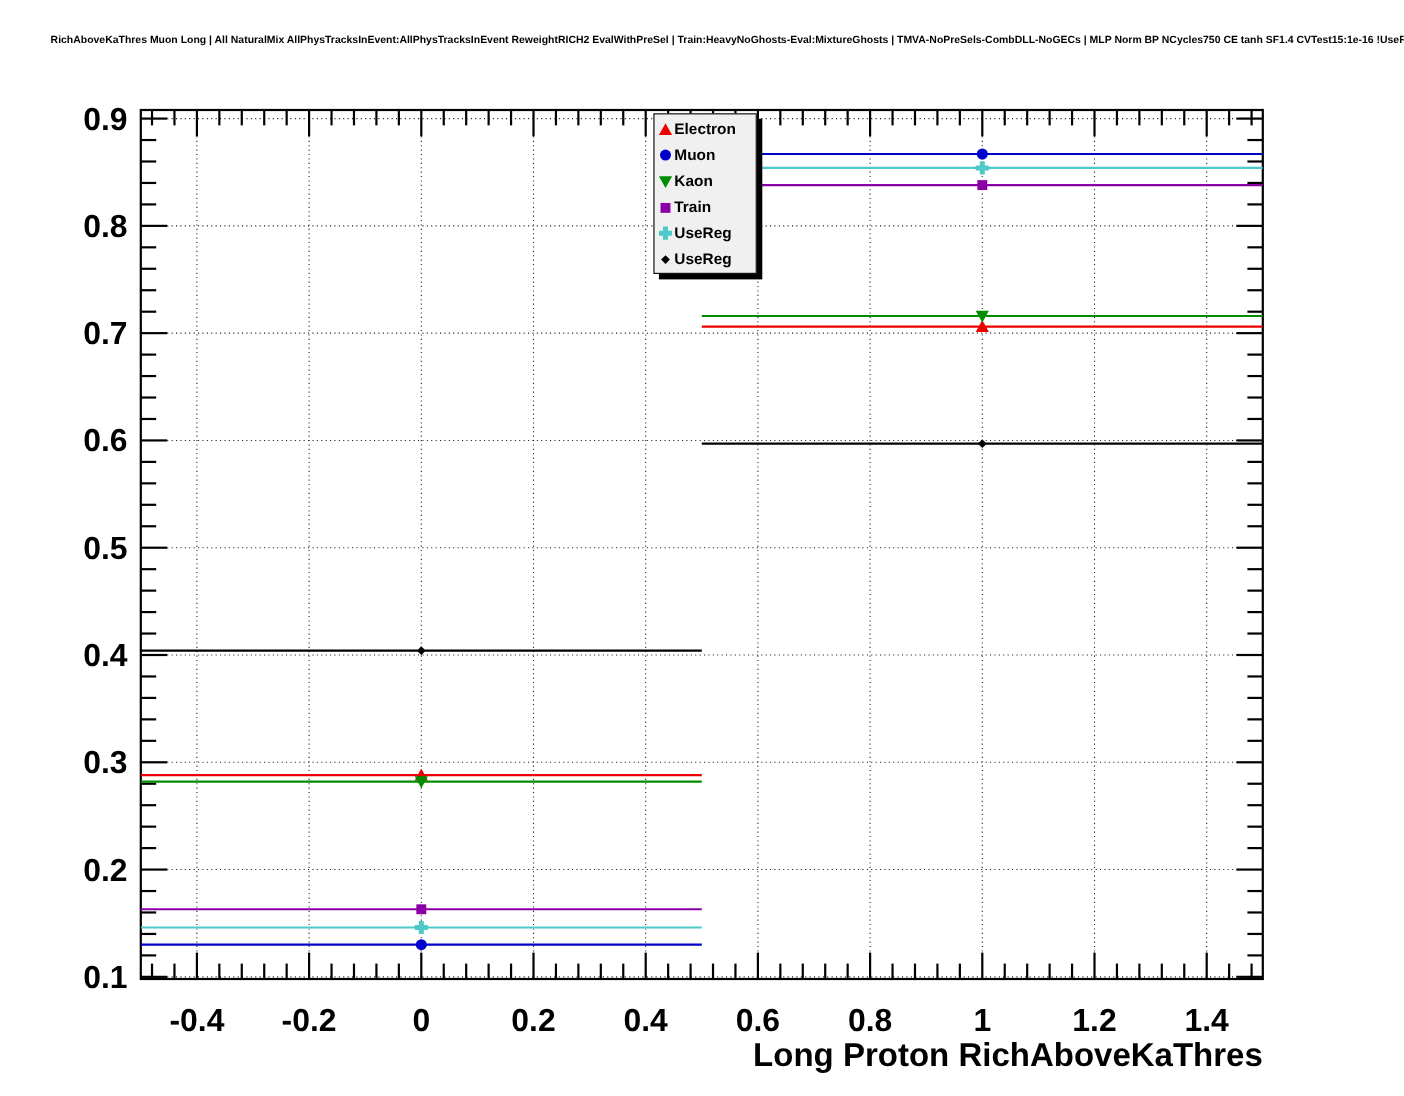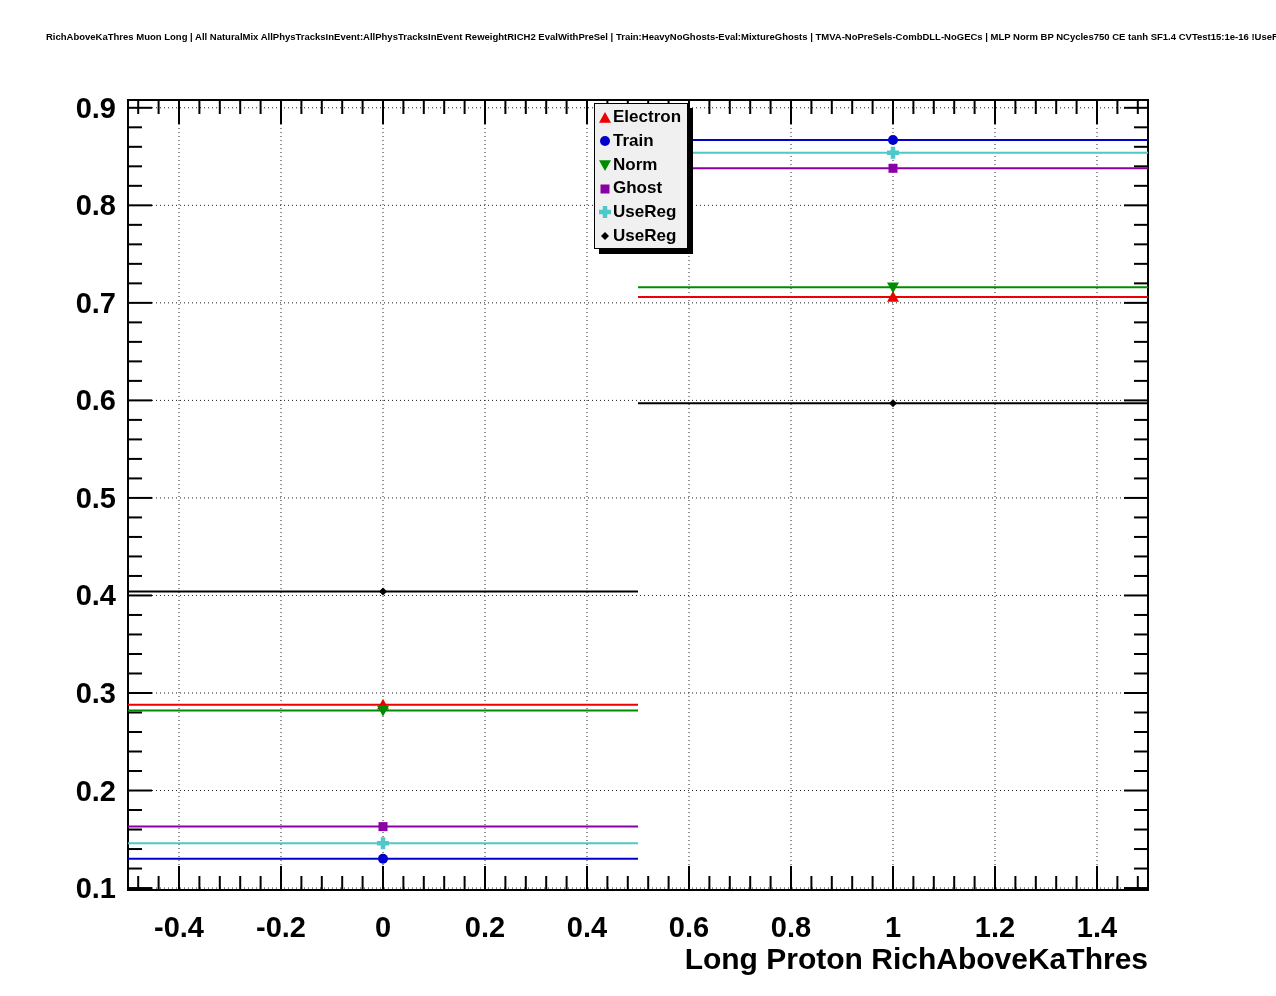--- a/index.html
+++ b/index.html
@@ -14,21 +14,21 @@
   #chart-svg{position:absolute;left:0;top:0;}
   .legend{
     position:absolute;left:594px;top:103px;width:94px;height:146px;
     background:#f0f0f0;border:1px solid #000;box-shadow:5px 5px 0 0 #000;
     display:flex;flex-direction:column;justify-content:space-around;
     box-sizing:border-box;padding:1px 0 1px 2px;z-index:5;
   }
   .lrow{display:flex;align-items:center;height:23px;}
   .lmark{flex:0 0 16px;width:16px;height:16px;}
   .llab{
-    font-size:17px;font-weight:bold;color:#000;line-height:1;white-space:nowrap;
+    font-size:14px;font-weight:bold;color:#000;line-height:1;white-space:nowrap;
   }
 </style>
 </head>
 <body>
 
 <div class="top-title">RichAboveKaThres Muon Long | All NaturalMix AllPhysTracksInEvent:AllPhysTracksInEvent ReweightRICH2 EvalWithPreSel | Train:HeavyNoGhosts-Eval:MixtureGhosts | TMVA-NoPreSels-CombDLL-NoGECs | MLP Norm BP NCycles750 CE tanh SF1.4 CVTest15:1e-16 !UseReg</div>
 
 <svg id="chart-svg" width="1276" height="996">
     <g stroke="#222" stroke-width="1" stroke-dasharray="1 3">
       <line x1="179" y1="100" x2="179" y2="890"></line>
@@ -305,33 +305,33 @@
   <div class="lrow">
     <svg class="lmark">
         <polygon points="8,3 14,13.8 2,13.8" fill="#EE0000"></polygon>
       </svg>
     <span class="llab">Electron</span>
   </div>
   <div class="lrow">
     <svg class="lmark">
         <circle cx="8" cy="9" r="5" fill="#0000CC"></circle>
       </svg>
+    <span class="llab">Muon</span>
+  </div>
+  <div class="lrow">
+    <svg class="lmark">
+        <polygon points="8,15 14,4.199999999999999 2,4.199999999999999" fill="#008C00"></polygon>
+      </svg>
+    <span class="llab">Kaon</span>
+  </div>
+  <div class="lrow">
+    <svg class="lmark">
+        <rect x="3.5" y="4.5" width="9" height="9" fill="#8B00A6"></rect>
+      </svg>
     <span class="llab">Train</span>
-  </div>
-  <div class="lrow">
-    <svg class="lmark">
-        <polygon points="8,15 14,4.199999999999999 2,4.199999999999999" fill="#008C00"></polygon>
-      </svg>
-    <span class="llab">Norm</span>
-  </div>
-  <div class="lrow">
-    <svg class="lmark">
-        <rect x="3.5" y="4.5" width="9" height="9" fill="#8B00A6"></rect>
-      </svg>
-    <span class="llab">Ghost</span>
   </div>
   <div class="lrow">
     <svg class="lmark">
         <polygon points="5.72,3 10.280000000000001,3 10.280000000000001,6.72 14,6.72 14,11.280000000000001 10.280000000000001,11.280000000000001 10.280000000000001,15 5.72,15 5.72,11.280000000000001 2,11.280000000000001 2,6.72 5.72,6.72" fill="#4EC8C8"></polygon>
       </svg>
     <span class="llab">UseReg</span>
   </div>
   <div class="lrow">
     <svg class="lmark">
         <polygon points="8,5 12,9 8,13 4,9" fill="#000000"></polygon>

